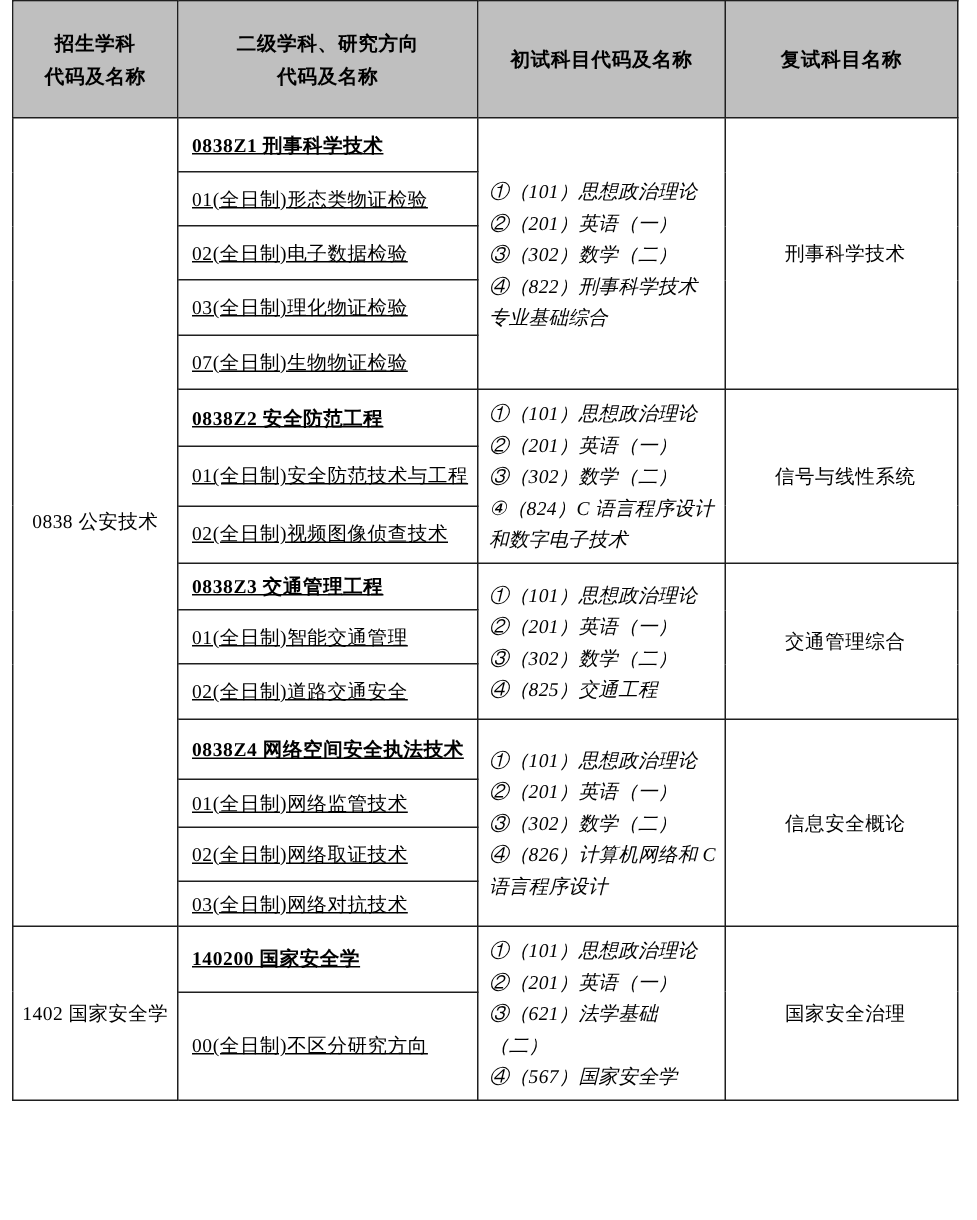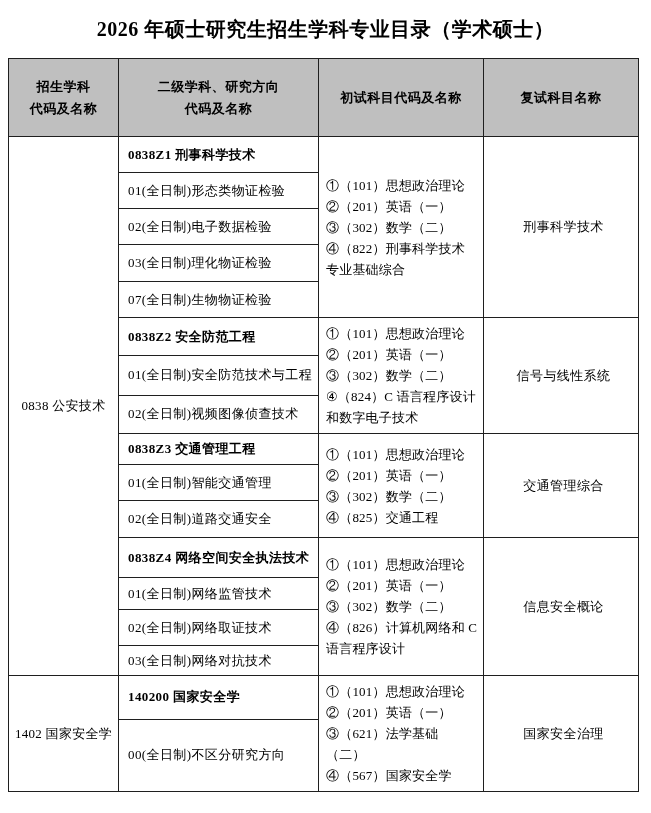--- a/index.html
+++ b/index.html
@@ -44,42 +44,42 @@
     text-align: center;
     vertical-align: middle;
     letter-spacing: 0.3px;
   }
   td.col2 {
     text-align: left;
     vertical-align: middle;
     padding-left: 9px;
     padding-right: 4px;
     letter-spacing: 0.4px;
+    text-decoration: underline;
   }
   td.col2.head { font-weight: bold; }
   td.col3 {
     vertical-align: middle;
     padding: 5px 5px 5px 7px;
     letter-spacing: 0.2px;
   }
-  td.col3 .exam-line { line-height: 21px; }
+  td.col3 .exam-line { line-height: 21px; font-style: italic; }
   td.col4 {
     vertical-align: middle;
     padding-left: 9px;
     padding-right: 4px;
     letter-spacing: 0.4px;
     text-align: center;
   }
 </style>
 </head>
 <body>
 
 <div class="page">
 
-  <div class="title">2026 年硕士研究生招生学科专业目录（学术硕士）</div>
 
   <table class="catalog">
     <colgroup>
       <col style="width:110px">
       <col style="width:200px">
       <col style="width:165px">
       <col style="width:155px">
     </colgroup>
     <thead>
       <tr style="height:78px">

